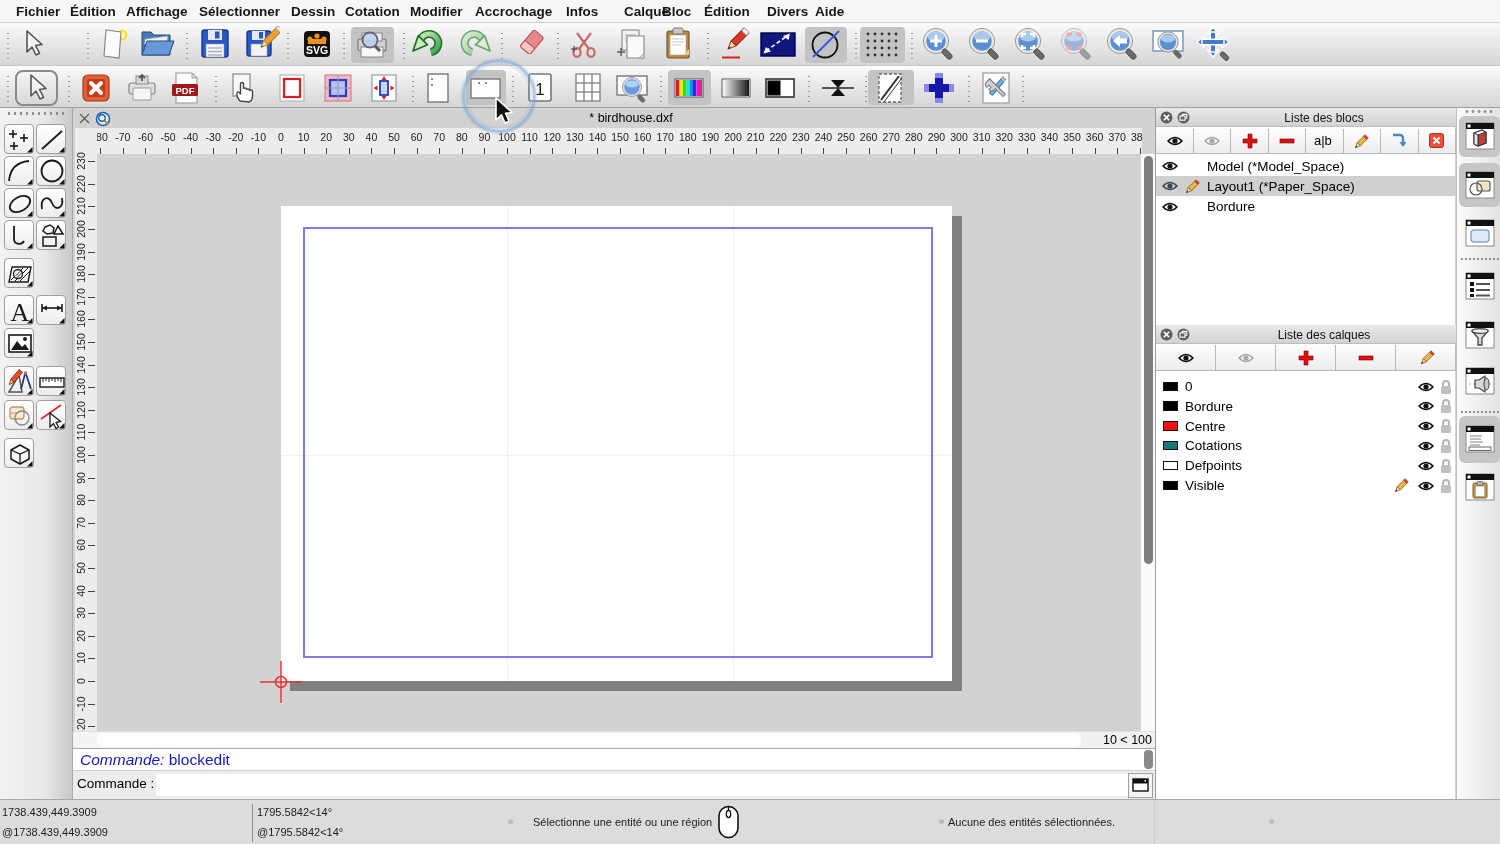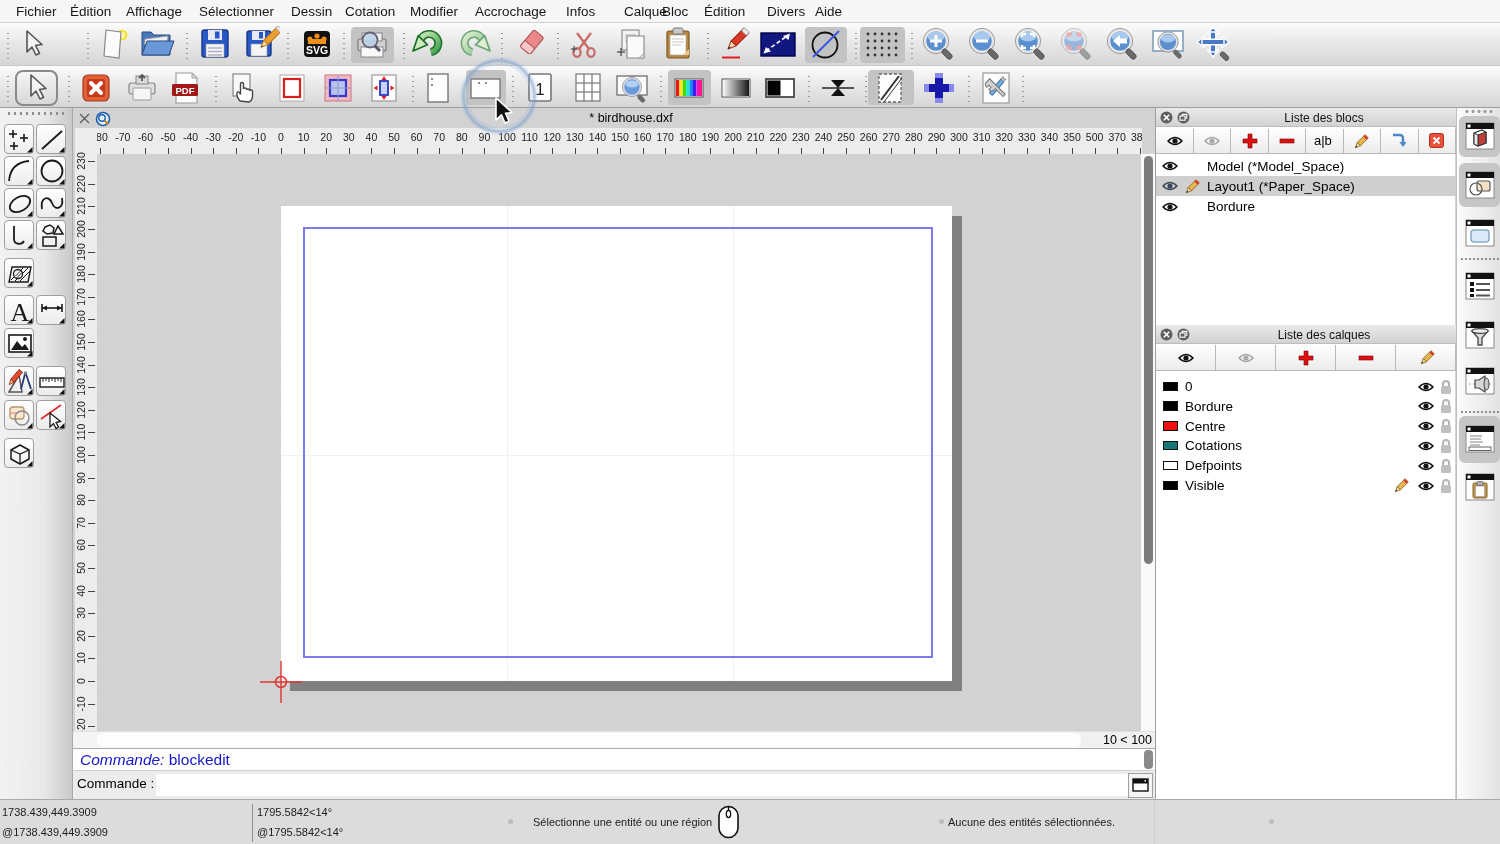--- a/index.html
+++ b/index.html
@@ -1,19 +1,19 @@
 <!DOCTYPE html>
 <html><head><meta charset="utf-8">
 <style>
 *{margin:0;padding:0;box-sizing:border-box;}
 html,body{width:1500px;height:844px;overflow:hidden;}
 body{font-family:"Liberation Sans",sans-serif;position:relative;background:#d4d4d4;}
 .abs{position:absolute;}
 #menubar{left:0;top:0;width:1500px;height:23px;background:#f6f6f6;border-bottom:1px solid #d0d0d0;}
-.mi{position:absolute;top:4px;font-size:13.5px;color:#161616;}
+.mi{position:absolute;top:4px;font-size:13.5px;color:#161616;font-weight:bold;}
 .tb{left:0;width:1500px;background:linear-gradient(#fcfcfc,#e9e9e9 45%,#d6d6d6);}
 #tb1{top:23px;height:43px;border-bottom:1px solid #cscsc;}
 #tb1{border-bottom:1px solid #c8c8c8;}
 #tb2{top:66px;height:42px;border-bottom:1px solid #9e9e9e;}
 .vsep{position:absolute;top:8px;width:2px;height:28px;background-image:radial-gradient(circle,#9a9a9a 35%,transparent 40%);background-size:2px 5px;}
 .icon{position:absolute;}
 .hlbg{position:absolute;background:#c3c3c3;border-radius:4px;}
 #main{left:0;top:108px;width:1500px;height:691px;}
 #leftpanel{left:0;top:0;width:72px;height:691px;background:linear-gradient(to right,#f2f2f2,#e9e9e9 60%,#c9c9c9);}
 .toolbtn{position:absolute;width:30px;height:30px;background:linear-gradient(#ffffff,#ececec);border:1px solid #9f9f9f;border-radius:4px;}
@@ -736,21 +736,21 @@
 <span class="rnum" style="left:884.6px;top:3px;transform:translateX(-50%);">310</span>
 <div class="htick" style="left:884.6px;"></div>
 <span class="rnum" style="left:907.2px;top:3px;transform:translateX(-50%);">320</span>
 <div class="htick" style="left:907.2px;"></div>
 <span class="rnum" style="left:929.8px;top:3px;transform:translateX(-50%);">330</span>
 <div class="htick" style="left:929.8px;"></div>
 <span class="rnum" style="left:952.4px;top:3px;transform:translateX(-50%);">340</span>
 <div class="htick" style="left:952.4px;"></div>
 <span class="rnum" style="left:975.0px;top:3px;transform:translateX(-50%);">350</span>
 <div class="htick" style="left:975.0px;"></div>
-<span class="rnum" style="left:997.6px;top:3px;transform:translateX(-50%);">500</span>
+<span class="rnum" style="left:997.6px;top:3px;transform:translateX(-50%);">360</span>
 <div class="htick" style="left:997.6px;"></div>
 <span class="rnum" style="left:1020.2px;top:3px;transform:translateX(-50%);">370</span>
 <div class="htick" style="left:1020.2px;"></div>
 <span class="rnum" style="left:1042.8px;top:3px;transform:translateX(-50%);">380</span>
 <div class="htick" style="left:1042.8px;"></div>
       </div>
 <div id="vruler">
         <div class="rnum" style="left:-5px;top:566.2px;width:22px;text-align:center;transform:rotate(-90deg);">-20</div>
 <div class="vtick" style="top:572.2px;"></div>
 <div class="rnum" style="left:-5px;top:543.6px;width:22px;text-align:center;transform:rotate(-90deg);">-10</div>

